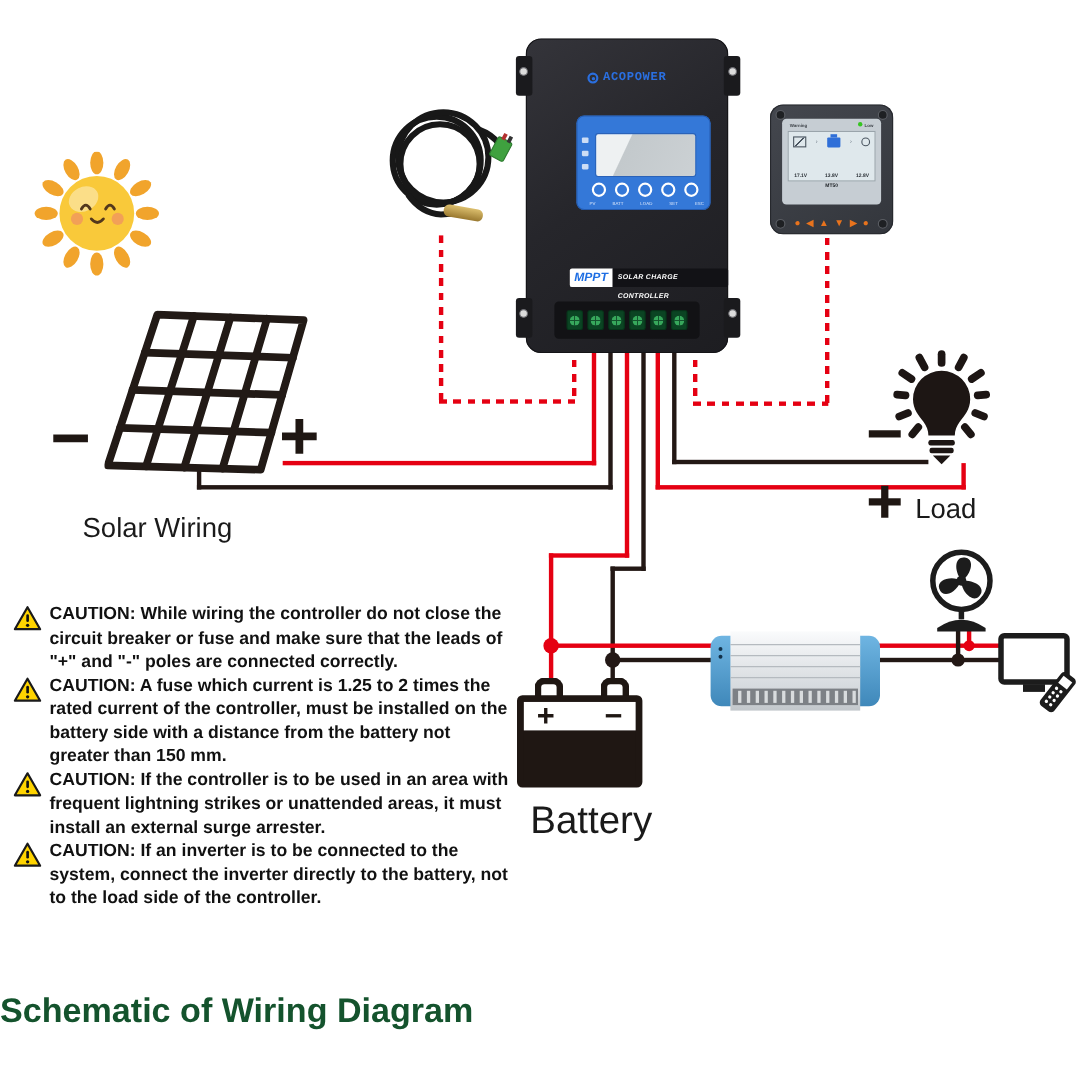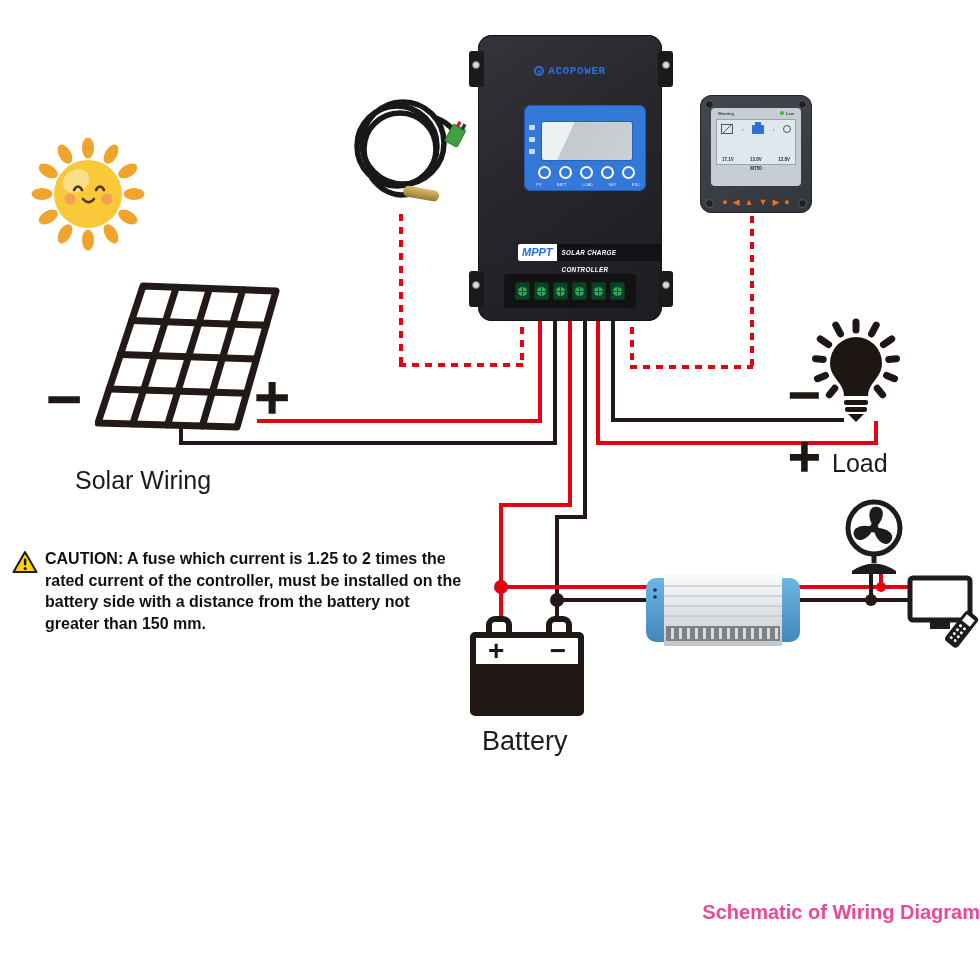--- a/index.html
+++ b/index.html
@@ -86,21 +86,21 @@
   .sign{position:absolute;font-family:"DejaVu Sans",sans-serif;font-weight:bold;color:#1f1713;z-index:2;
     -webkit-text-stroke:1.5px #1f1713;line-height:1;}
   .lbl{position:absolute;color:#1a1a1a;z-index:2;}
 
   
   .cautions{left:12px;top:548px;width:456px;z-index:2;}
   .citem{display:flex;gap:7px;align-items:flex-start;}
   .citem svg{flex:0 0 auto;margin-top:2px;}
   .ctext{font-size:16px;line-height:21.5px;font-weight:600;color:#111;white-space:pre-line;}
 
-  .title{left:0;top:901px;width:100%;text-align:right;font-size:20px;font-weight:600;color:#ec4899;z-index:2;}
+  .title{left:0;top:901px;width:100%;text-align:left;font-size:31px;font-weight:600;color:#14532d;z-index:2;}
 </style>
 </head>
 <body>
 
 <div id="stage">
 
   <div>
 
     <div class="dv" style="left:399px;top:214px;height:152px;"></div>
     <div class="dh" style="left:399px;top:363px;width:125px;"></div>
@@ -330,21 +330,21 @@
   <div class="abs battery">
     <div class="bat-tab" style="left:18px;"></div>
     <div class="bat-tab" style="left:78px;"></div>
     <div class="bat-body">
       <div class="bat-band">
         <span>+</span>
         <span>−</span>
       </div>
     </div>
   </div>
-  <div class="lbl" style="left:482px;top:726px;font-size:27px;">Battery</div>
+  <div class="lbl" style="left:482px;top:726px;font-size:35px;">Battery</div>
 
   <svg class="abs" style="left:643px;top:560px;z-index:3;" width="160" height="100" viewBox="0 0 160 100">
     <defs>
       <linearGradient id="silver" x1="0" y1="0" x2="0" y2="1">
         <stop offset="0" stop-color="#fafbfc"></stop>
           <stop offset=".7" stop-color="#d6dade"></stop>
           <stop offset="1" stop-color="#c2c7cb"></stop>
       </linearGradient>
       <linearGradient id="blue" x1="0" y1="0" x2="0" y2="1">
         <stop offset="0" stop-color="#6fb5e2"></stop>
@@ -411,20 +411,44 @@
     </g>
   </svg>
 
   <div class="abs cautions">
     <div class="citem">
       <svg width="26" height="24" viewBox="0 0 26 24">
         <path d="M13 2 L24.5 22 L1.5 22 Z" fill="#ffd400" stroke="#1a1a1a" stroke-width="2" stroke-linejoin="round"></path>
         <rect x="11.9" y="8.5" width="2.4" height="7" rx="1.2" fill="#111"></rect>
           <circle cx="13.1" cy="18.5" r="1.5" fill="#111"></circle>
       </svg>
+      <div class="ctext">CAUTION: While wiring the controller do not close the  circuit breaker or fuse and make sure that the leads of "+" and "-" poles are connected correctly.</div>
+    </div>
+    <div class="citem">
+      <svg width="26" height="24" viewBox="0 0 26 24">
+        <path d="M13 2 L24.5 22 L1.5 22 Z" fill="#ffd400" stroke="#1a1a1a" stroke-width="2" stroke-linejoin="round"></path>
+        <rect x="11.9" y="8.5" width="2.4" height="7" rx="1.2" fill="#111"></rect>
+          <circle cx="13.1" cy="18.5" r="1.5" fill="#111"></circle>
+      </svg>
       <div class="ctext">CAUTION: A fuse which current is 1.25 to 2 times the rated current of the controller, must be installed on the battery side with a distance from the battery not
 greater than 150 mm.</div>
     </div>
+    <div class="citem">
+      <svg width="26" height="24" viewBox="0 0 26 24">
+        <path d="M13 2 L24.5 22 L1.5 22 Z" fill="#ffd400" stroke="#1a1a1a" stroke-width="2" stroke-linejoin="round"></path>
+        <rect x="11.9" y="8.5" width="2.4" height="7" rx="1.2" fill="#111"></rect>
+          <circle cx="13.1" cy="18.5" r="1.5" fill="#111"></circle>
+      </svg>
+      <div class="ctext">CAUTION: If the controller is to be used in an area with frequent lightning strikes or unattended areas, it must install an external surge arrester.</div>
+    </div>
+    <div class="citem">
+      <svg width="26" height="24" viewBox="0 0 26 24">
+        <path d="M13 2 L24.5 22 L1.5 22 Z" fill="#ffd400" stroke="#1a1a1a" stroke-width="2" stroke-linejoin="round"></path>
+        <rect x="11.9" y="8.5" width="2.4" height="7" rx="1.2" fill="#111"></rect>
+          <circle cx="13.1" cy="18.5" r="1.5" fill="#111"></circle>
+      </svg>
+      <div class="ctext">CAUTION: If an inverter is to be connected to the system, connect the inverter directly to the battery, not to the load side of the controller.</div>
+    </div>
   </div>
 
   <div class="abs title">Schematic of Wiring Diagram</div>
 
 </div>
 
 </body></html>

